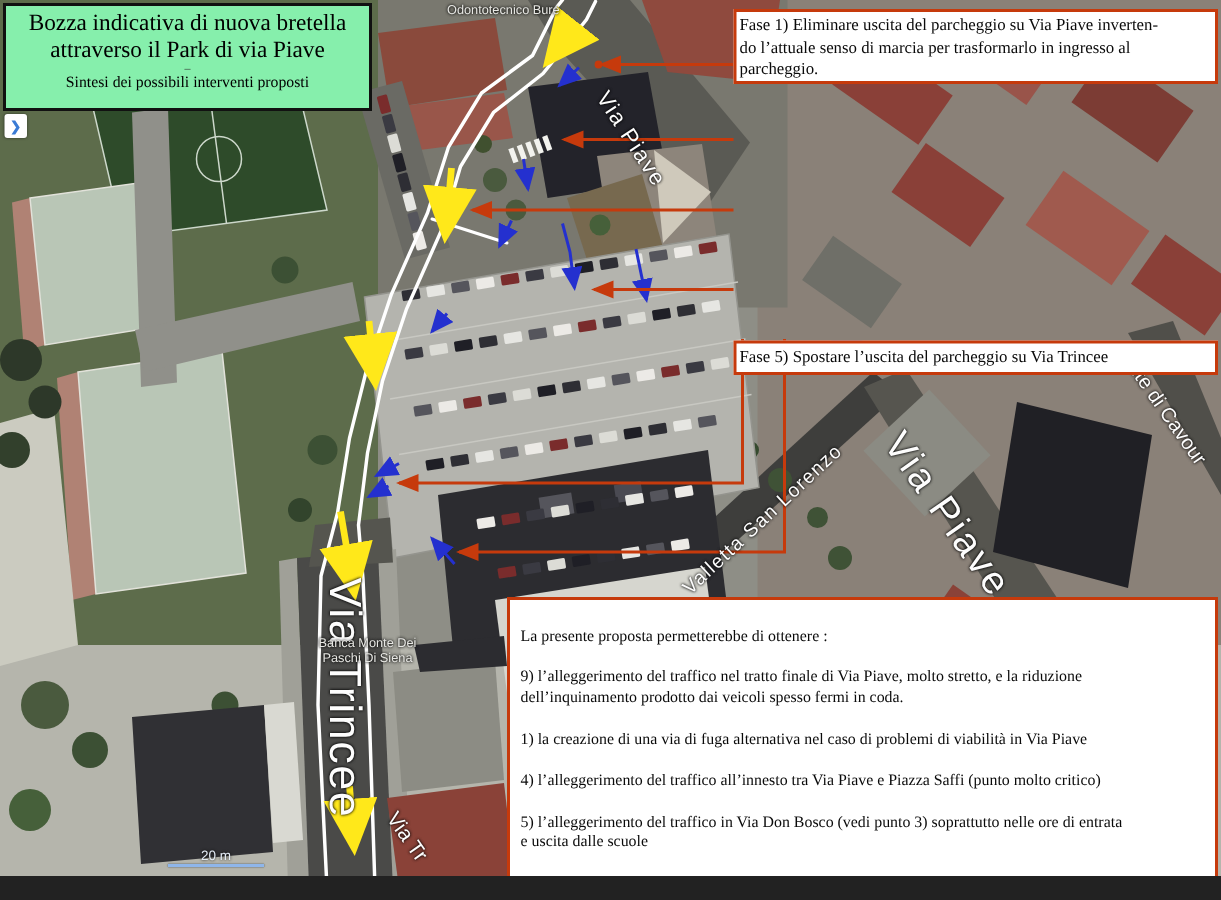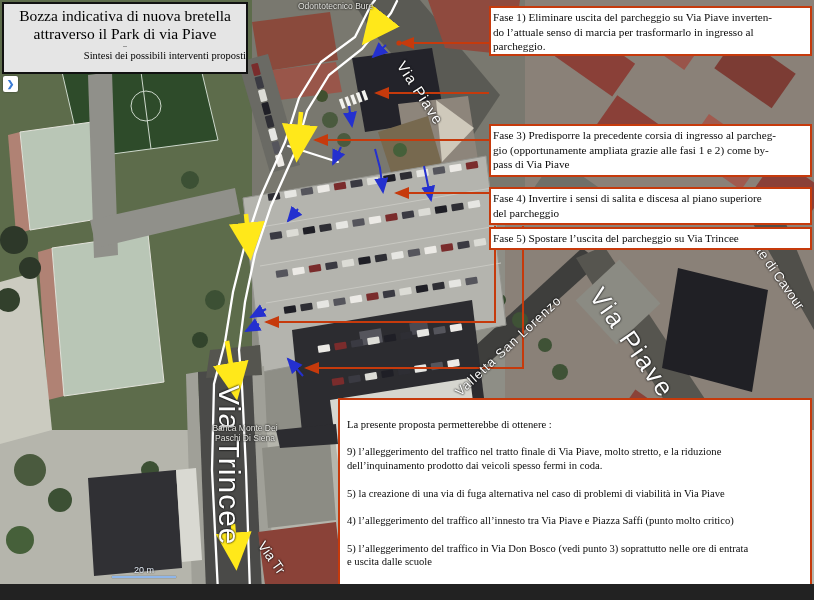--- a/index.html
+++ b/index.html
@@ -6,25 +6,25 @@
   .stage{position:relative;width:814px;height:584px;overflow:hidden;background:#8e8e86;
          font-family:"Liberation Serif",serif;border:0;outline:1px solid #1a1a1a;}
   svg.map{position:absolute;left:0;top:0;}
   
   .note{position:absolute;background:#ffffff;border:2px solid #c63a0c;color:#0a0a0a;
         font-size:11.2px;line-height:1.3;padding:2px 2px;white-space:pre-line;box-sizing:border-box;}
   .fase{left:489px;width:323px;}
   .proposal{left:338px;top:398px;width:474px;height:194px;font-size:10.6px;line-height:1.3;padding:4px 7px;}
   .proposal .intro{margin-bottom:0;white-space:pre-line;}
   .proposal .item{white-space:pre-line;}
-  .titlebox{position:absolute;left:2px;top:2px;width:246px;height:72px;background:#e5e5e5;
+  .titlebox{position:absolute;left:2px;top:2px;width:246px;height:72px;background:#86efac;
             border:2px solid #111;box-sizing:border-box;text-align:center;color:#000;}
   .titlebox .t1{font-size:15.5px;line-height:1.17;padding-top:3px;}
   .titlebox .sep{font-size:8px;line-height:6px;color:#333;}
-  .titlebox .t2{font-size:10.5px;padding-top:1px;text-align:right;}
+  .titlebox .t2{font-size:10.5px;padding-top:1px;}
   
   .lbl{position:absolute;color:#fdfdfd;font-family:"Liberation Sans",sans-serif;white-space:nowrap;
        text-shadow:0 0 2px rgba(0,0,0,.9),0 0 2px rgba(0,0,0,.7);transform-origin:left top;}
   .lbl-small{font-size:8.5px;color:#e8e8e4;}
   .badge-sp{position:absolute;left:553px;top:227px;background:#3a66c4;color:#fff;
             font-family:"Liberation Sans",sans-serif;font-size:7px;font-weight:bold;
             padding:1px 3px;border-radius:2px;line-height:1.2;}
   .scale{position:absolute;font-family:"Liberation Sans",sans-serif;font-size:9px;color:#e4ecf6;
          text-shadow:0 0 2px #000;text-align:center;}
   .scale .bar{height:2px;background:#8fb6ea;margin-top:1px;box-shadow:0 0 1px #123;}
@@ -311,32 +311,27 @@
       <div>Bozza indicativa di nuova bretella</div>
       <div>attraverso il Park di via Piave</div>
     </div>
     <div class="sep">–</div>
     <div class="t2">Sintesi dei possibili interventi proposti</div>
   </div>
 
   <div class="note fase" style="top:6px;height:50px;">Fase 1) Eliminare uscita del parcheggio su Via Piave inverten-
 do l’attuale  senso di marcia per trasformarlo in ingresso al
 parcheggio.</div>
-  <div class="note fase" style="top:124px;height:53px;">Fase 3) Predisporre la precedente corsia di ingresso al parcheg-
-gio (opportunamente ampliata grazie alle fasi 1 e 2) come by-
-pass di Via Piave</div>
-  <div class="note fase" style="top:187px;height:38px;">Fase 4) Invertire i sensi di salita e discesa al piano superiore
-del parcheggio</div>
   <div class="note fase" style="top:227px;height:23px;">Fase 5) Spostare l’uscita del parcheggio su Via Trincee</div>
 
   <div class="note proposal">
     <div class="intro">La presente proposta permetterebbe di ottenere :</div>
     <div class="item">9) l’alleggerimento del traffico nel tratto finale di Via Piave, molto stretto, e la riduzione
 dell’inquinamento prodotto dai veicoli spesso fermi in coda.</div>
-    <div class="item">5) la creazione di una via di fuga alternativa nel caso di problemi di viabilità in Via Piave</div>
+    <div class="item">1) la creazione di una via di fuga alternativa nel caso di problemi di viabilità in Via Piave</div>
     <div class="item">4) l’alleggerimento del traffico all’innesto tra Via Piave e Piazza Saffi (punto molto critico)</div>
     <div class="item">5) l’alleggerimento del traffico in Via Don Bosco (vedi punto 3) soprattutto nelle ore di entrata
 e uscita dalle scuole</div>
     
     
     
   </div>
 
   <div class="bottombar"></div>
 </div>

